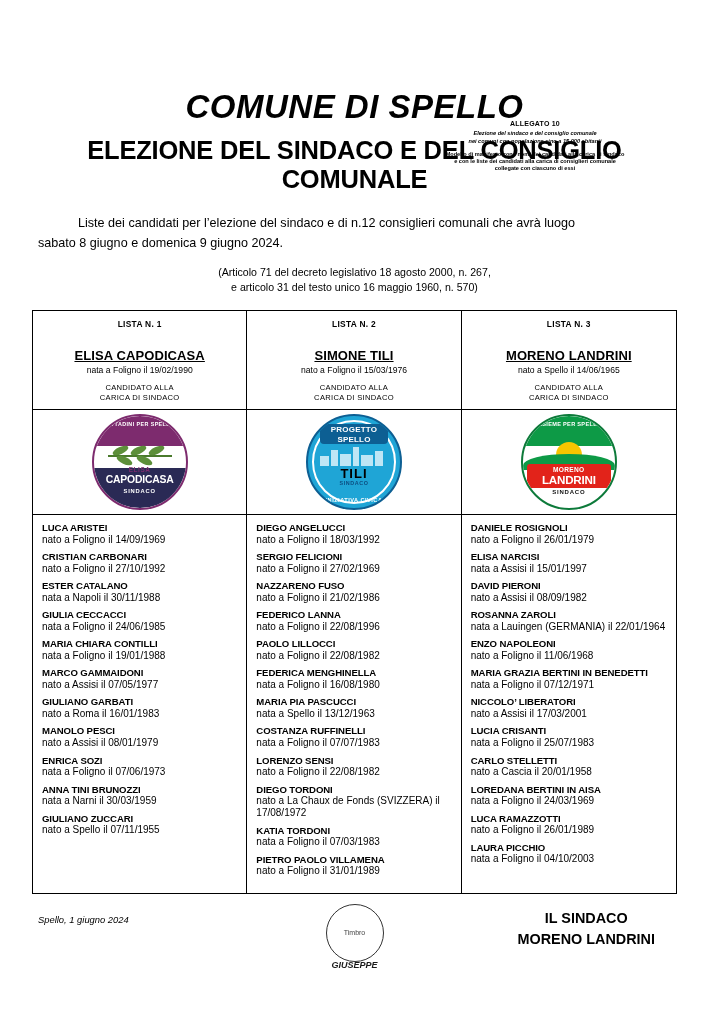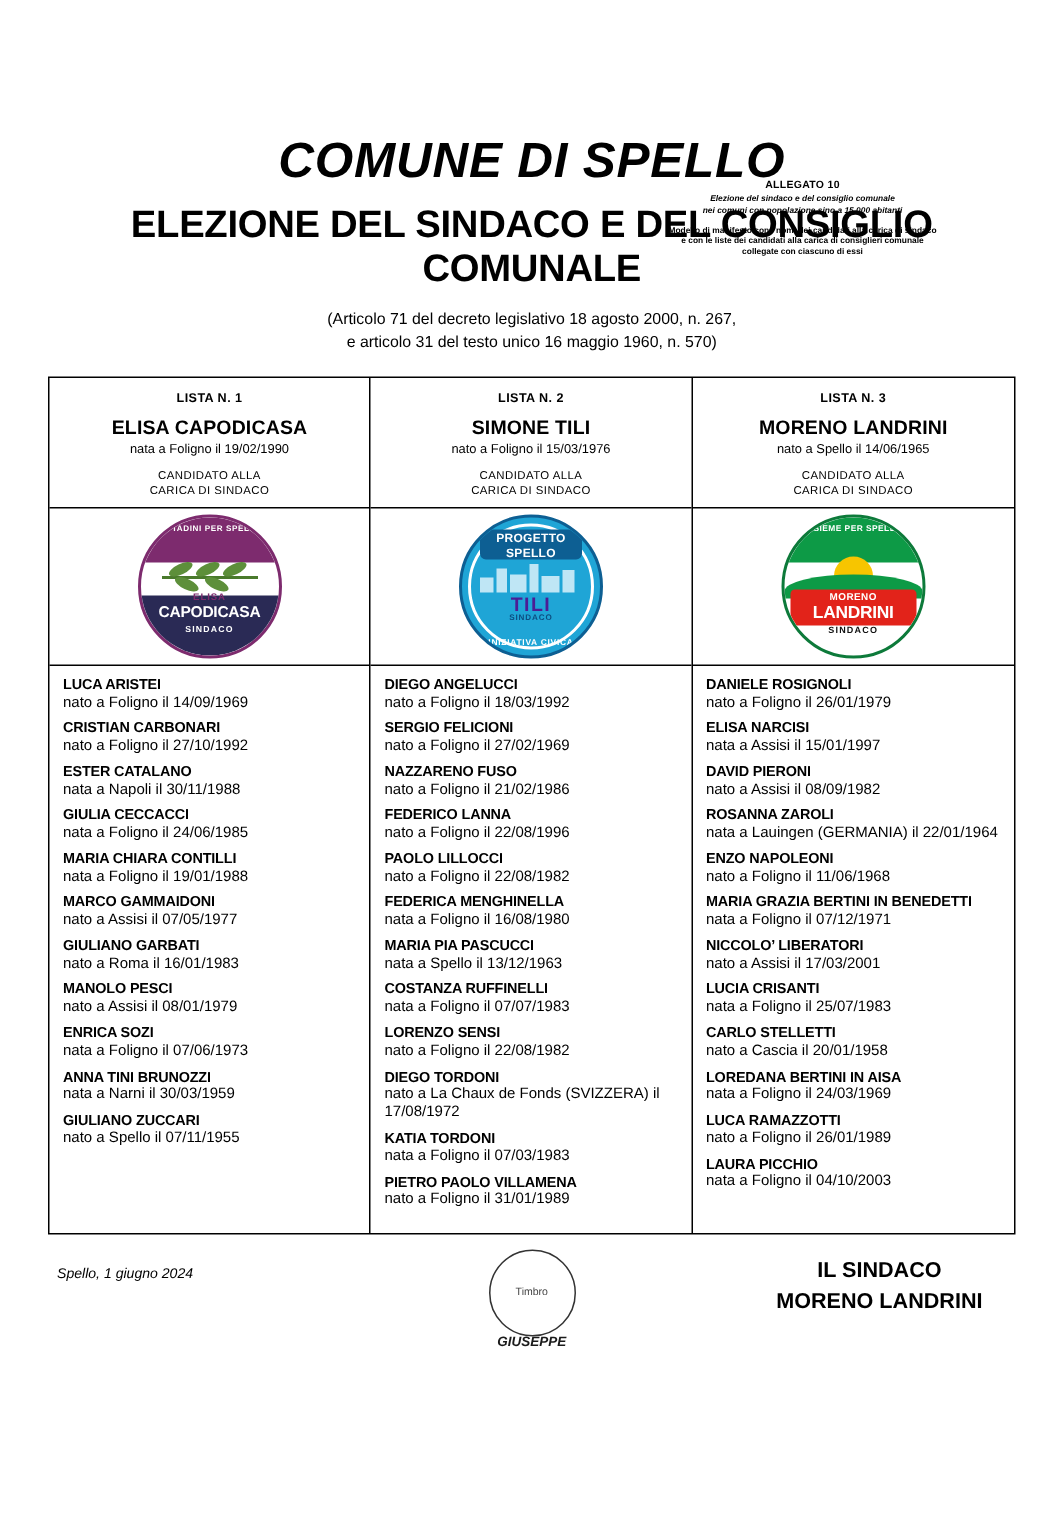--- a/index.html
+++ b/index.html
@@ -101,24 +101,25 @@
   .lista-head {
     text-align: center;
     padding: 8px 4px 6px 4px;
   }
   .lista-n {
     font-size: 8.4px;
     font-weight: bold;
     letter-spacing: .3px;
   }
   .cand-name {
-    margin-top: 7px;
+    margin-top: 19px;
     font-size: 13px;
     font-weight: bold;
     letter-spacing: .1px;
+    text-decoration: underline;
   }
   .cand-birth {
     margin-top: 2px;
     font-size: 8.6px;
   }
   .carica {
     margin-top: 8px;
     font-size: 7.6px;
     line-height: 1.35;
     letter-spacing: .3px;
@@ -197,21 +198,21 @@
     line-height: 9.4px; padding-top: 1px; letter-spacing: .2px;
   }
   .sym2 .sky {
     position: absolute; top: 28px; left: 6px; right: 6px; height: 22px;
   }
   .sym2 .bld {
     position: absolute; bottom: 0; background: #bfe6f5;
   }
   .sym2 .tili {
     position: absolute; top: 50px; left: 0; right: 0; text-align: center;
-    font-size: 13px; font-weight: bold; color: #4c1d95; letter-spacing: 1px;
+    font-size: 13px; font-weight: bold; color: #000000; letter-spacing: 1px;
   }
   .sym2 .sind2 {
     position: absolute; top: 64px; left: 0; right: 0; text-align: center;
     font-size: 5.4px; font-weight: bold; color: #0d4e80; letter-spacing: .6px;
   }
   .sym2 .civica {
     position: absolute; bottom: 5px; left: 0; right: 0; text-align: center;
     font-size: 5.6px; font-weight: bold; color: #fff; letter-spacing: .5px;
   }
 
@@ -324,20 +325,24 @@
     <div class="al-sub">Elezione del sindaco e del consiglio comunale</div>
     <div class="al-sub">nei comuni con popolazione sino a 15.000 abitanti</div>
     <div class="al-note">Modello di manifesto con i nomi dei candidati alla carica di sindaco</div>
     <div class="al-note" style="margin-top:0">e con le liste dei candidati alla carica di consiglieri comunale</div>
     <div class="al-note" style="margin-top:0">collegate con ciascuno di essi</div>
   </div>
 
   <div class="comune-title">COMUNE DI SPELLO</div>
   <div class="elezione-title">ELEZIONE DEL SINDACO E DEL CONSIGLIO COMUNALE</div>
 
+  <div class="intro">
+    <div class="indent">Liste dei candidati per l’elezione del sindaco e di n.12  consiglieri comunali che avrà luogo</div>
+    <div>sabato 8 giugno e domenica 9 giugno 2024.</div>
+  </div>
 
   <div class="articolo">
     <div>(Articolo 71 del decreto legislativo 18 agosto 2000, n. 267,</div>
     <div>e articolo 31 del testo unico 16 maggio 1960, n. 570)</div>
   </div>
 
   <div class="ballot">
 
     <div class="col">
       <div class="lista-head">

